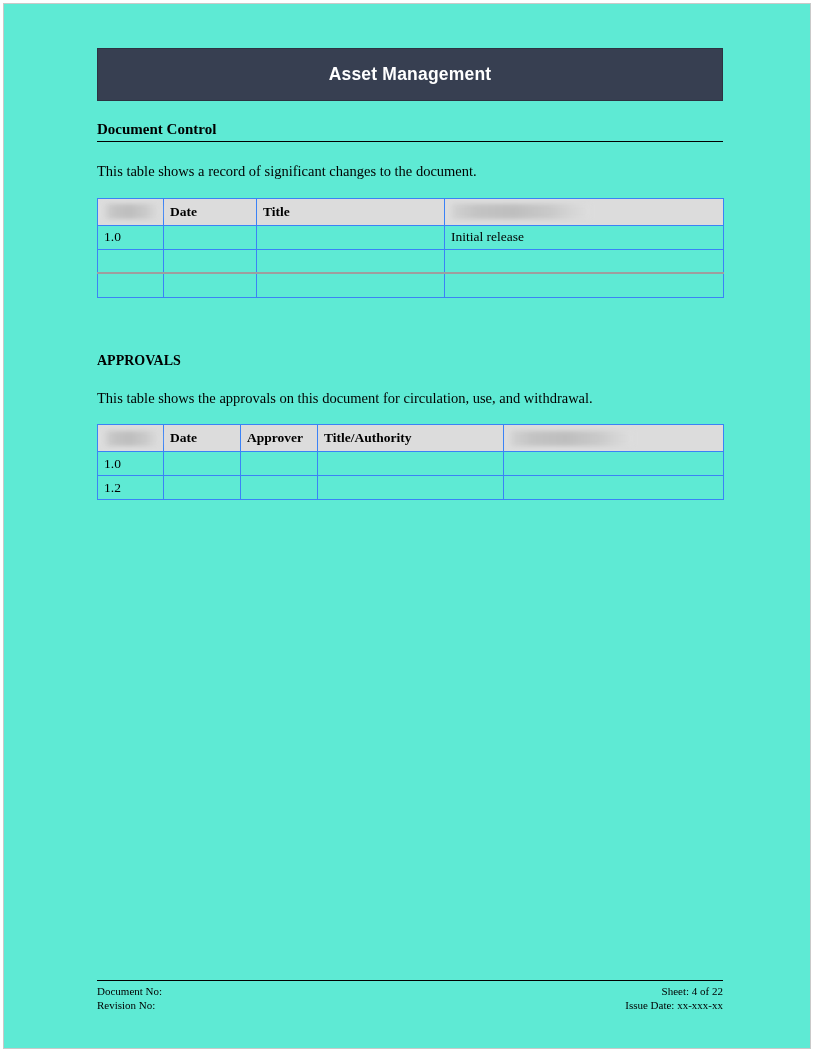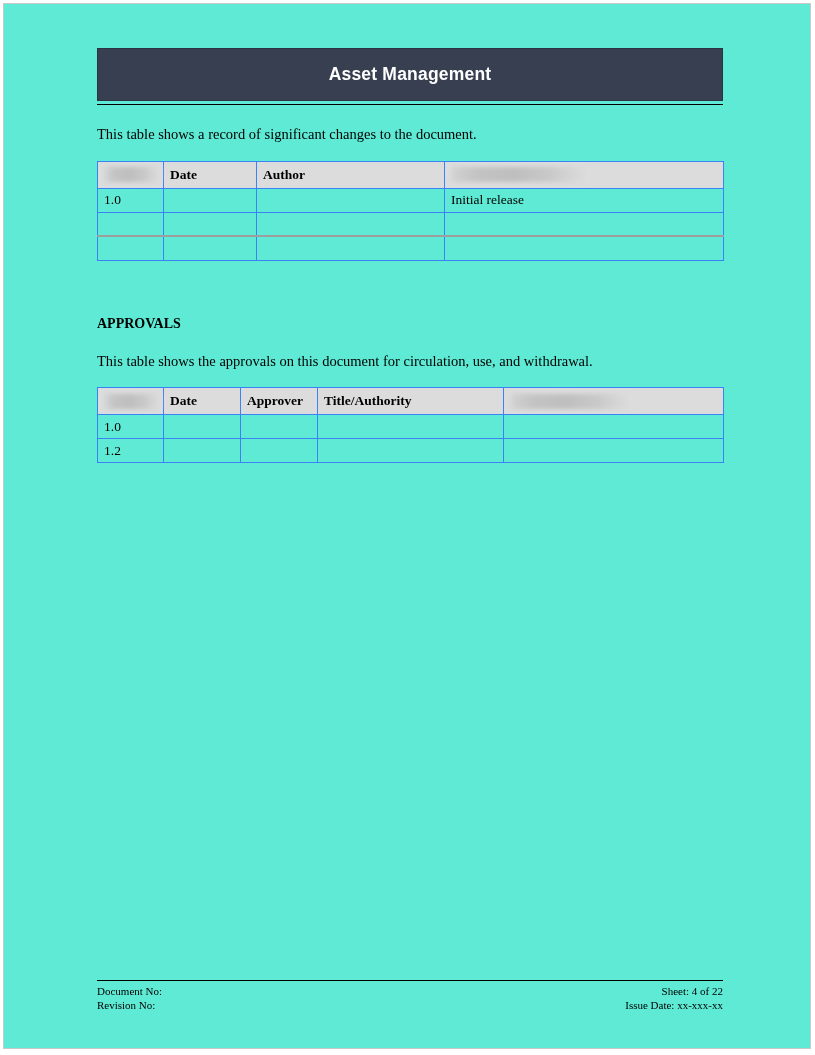--- a/index.html
+++ b/index.html
@@ -142,38 +142,39 @@
 <body>
 
 <div class="page">
 
   <div class="content">
 
     <div class="banner">
       <span class="banner-title">Asset Management</span>
     </div>
 
+    <div class="h-section">Document Control</div>
     <div class="h-rule"></div>
 
     <div class="para" style="margin-top:20px;">This table shows a record of significant changes to the document.</div>
 
     <table class="doc-table" style="margin-top:17px;">
       <colgroup>
         <col style="width:66px;">
         <col style="width:93px;">
         <col style="width:188px;">
         <col style="width:279px;">
       </colgroup>
       <thead>
         <tr>
           <th>
             <span class="redact redact-sm"></span>
           </th>
           <th class="ctr">Date</th>
-          <th>Author</th>
+          <th>Title</th>
           <th>
             <span class="redact redact-lg"></span>
           </th>
         </tr>
       </thead>
       <tbody>
         <tr>
           <td class="rev">1.0</td>
           <td></td>
           <td></td>

